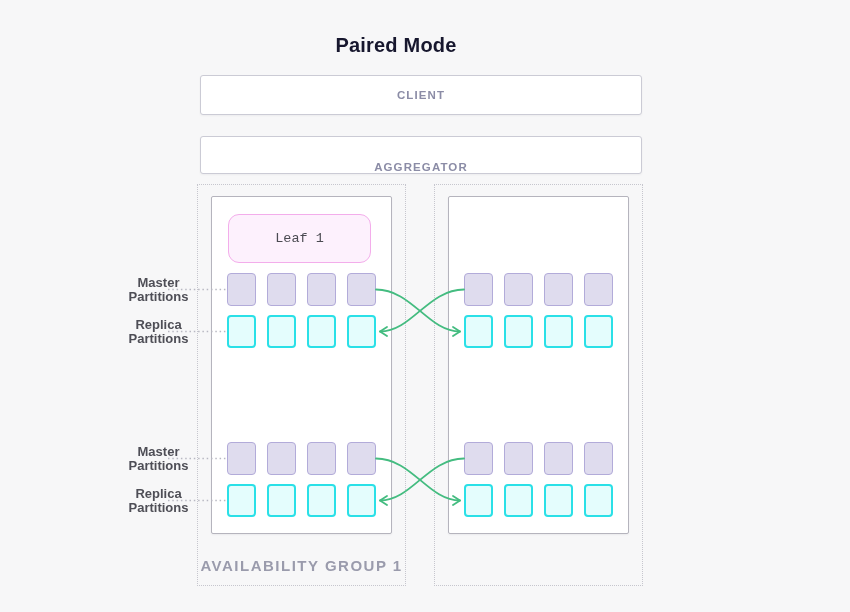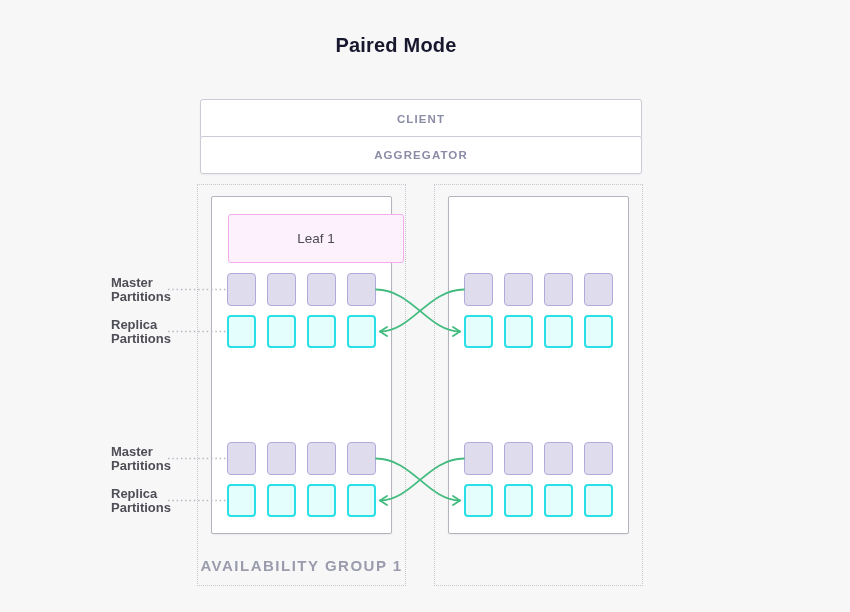--- a/index.html
+++ b/index.html
@@ -30,64 +30,64 @@
     font-size:20px;font-weight:700;color:var(--dark-text);
     letter-spacing:.2px;
   }
   .tierbox{
     position:absolute;left:200px;width:442px;
     box-sizing:border-box;background:#ffffff;
     border:1px solid #cbcbd5;border-radius:3px;
     display:flex;align-items:center;justify-content:center;
     box-shadow:0 1px 2px rgba(40,40,60,0.05);
   }
-  .tierbox.client{top:99px;height:40px;}
-  .tierbox.aggregator{top:136px;height:38px;}
+  .tierbox.client{top:75px;height:40px;}
+  .tierbox.aggregator{top:136px;height:38px;align-items:flex-end;}
   .tierbox span{
     font-size:11.5px;font-weight:700;color:var(--muted-label);
     letter-spacing:1.1px;
   }
   .group{
     position:absolute;top:184px;width:209px;height:402px;
     box-sizing:border-box;border:1px dotted #c6c6ce;
   }
   .group.g1{left:197px;}
   .group.g2{left:434px;}
   .leafcontainer{
     position:absolute;left:13px;top:11px;width:181px;height:338px;
     box-sizing:border-box;background:#ffffff;
     border:1px solid #b5b4bd;border-radius:2px;
     box-shadow:0 1px 2px rgba(40,40,60,0.06);
   }
   .leafhdr{
-    position:absolute;left:16px;width:176px;height:49px;
+    position:absolute;left:16px;width:143px;height:49px;
     box-sizing:border-box;
     background:var(--leaf-fill);border:1.5px solid var(--leaf-border);
-    border-radius:3px;
-    display:flex;align-items:center;justify-content:center;
+    border-radius:11px;
+    display:flex;align-items:center;justify-content:center;font-family:Liberation Mono, monospace;
   }
   .leafhdr span{font-size:13.5px;color:#4b4b52;}
   .prow{
     position:absolute;left:15px;display:flex;gap:11px;
   }
   .sq{
     width:29px;height:33px;box-sizing:border-box;border-radius:4px;
   }
   .sq.master{background:var(--master-fill);border:1.5px solid var(--master-border);}
   .sq.replica{background:var(--replica-fill);border:2px solid var(--replica-border);}
   .grouplabel{
     position:absolute;left:0;top:372px;width:100%;
     text-align:center;
     font-size:15px;font-weight:700;color:var(--group-label);
     letter-spacing:1.5px;
   }
   .rowlabel{
     position:absolute;left:111px;width:95px;
     font-size:13px;font-weight:700;color:var(--label-text);
-    line-height:14px;white-space:pre-line;
+    line-height:14px;white-space:pre-line;text-align:center;
   }
   .overlay{
     position:absolute;left:0;top:0;width:850px;height:612px;
     pointer-events:none;
   }
 </style>
 </head>
 <body>
 
 <div class="canvas">

